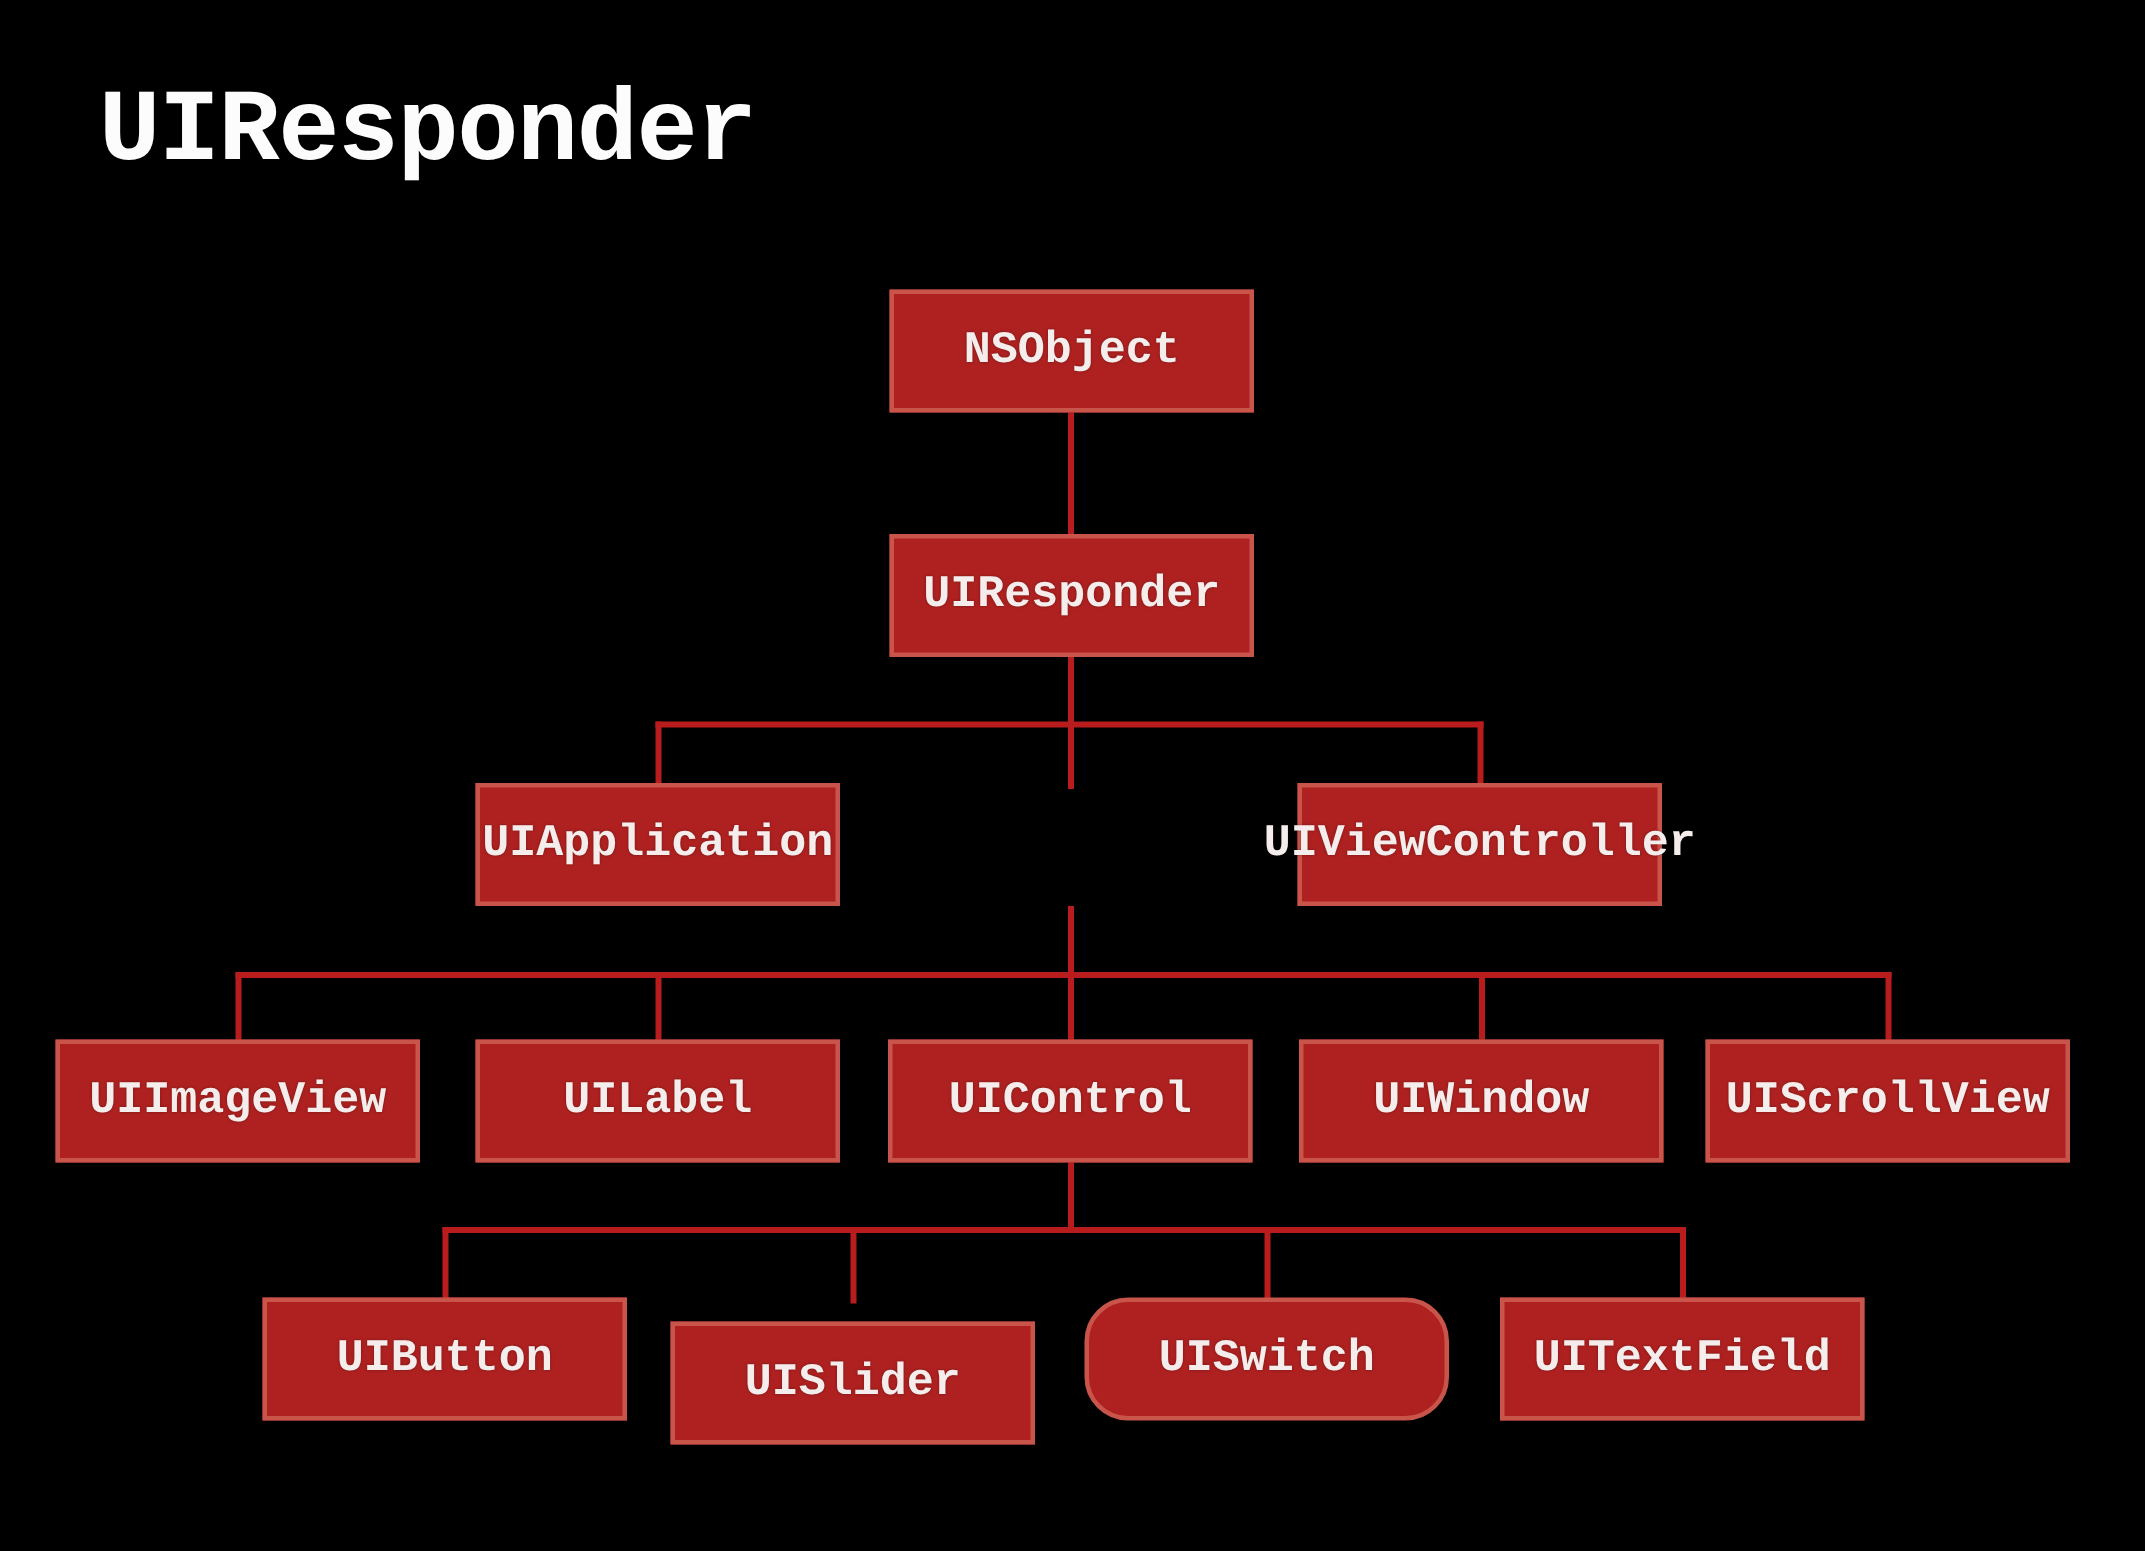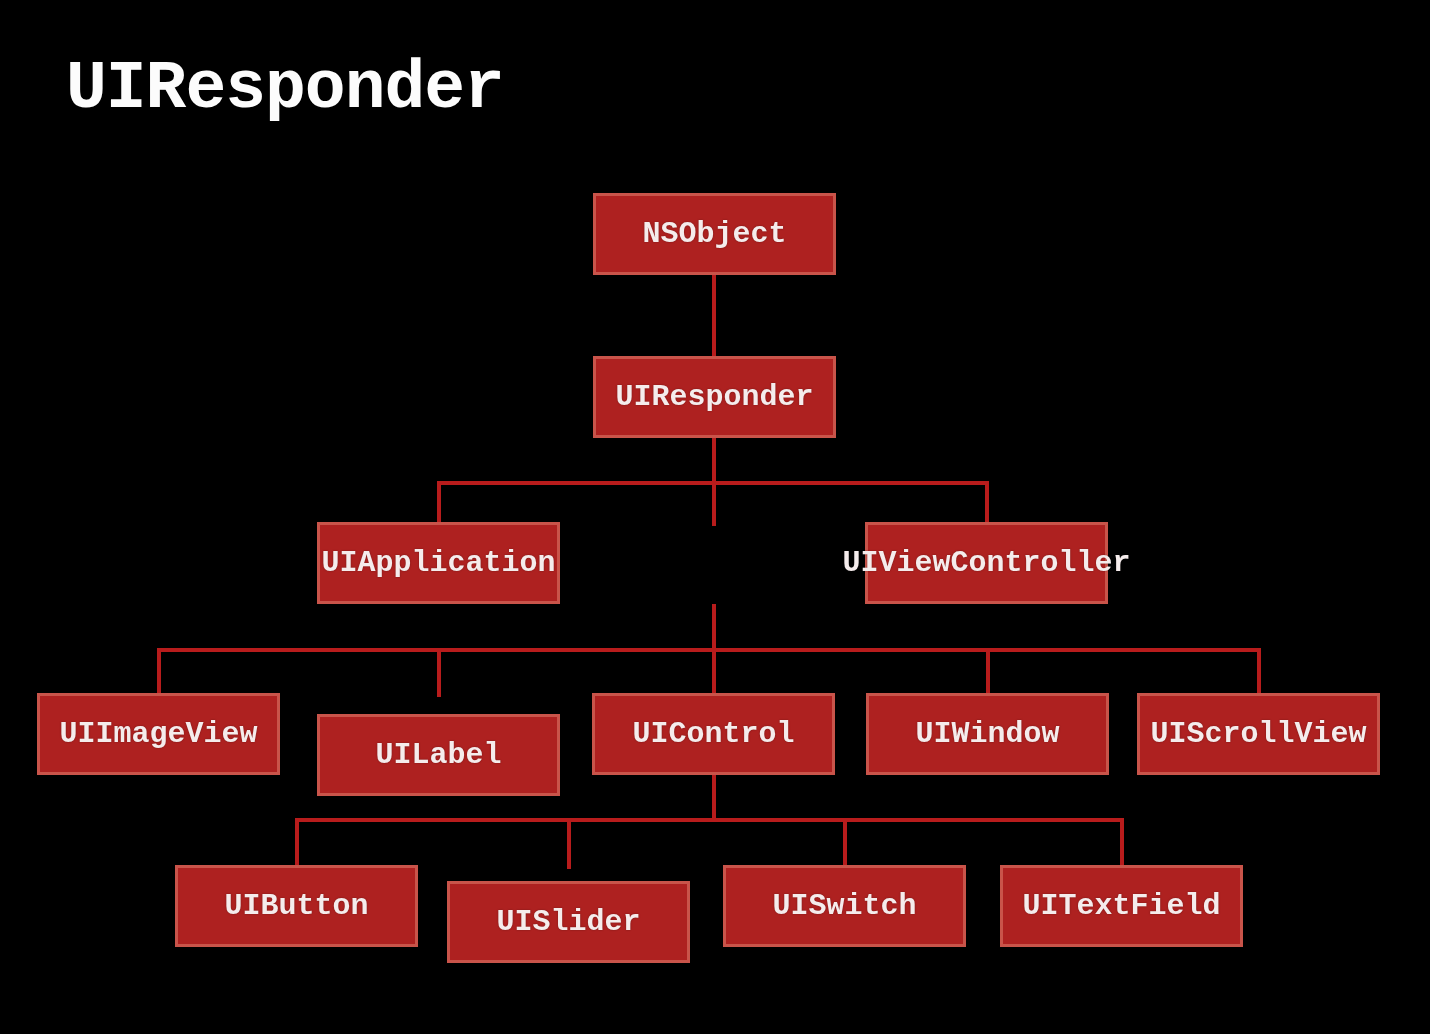--- a/index.html
+++ b/index.html
@@ -58,27 +58,27 @@
   .line.v { width: 4px; }
   .line.h { height: 4px; }
 
   
   #n-nsobject        { left: 593px; top: 193px; }
   #n-uiresponder     { left: 593px; top: 356px; }
   #n-uiapplication   { left: 317px; top: 522px; }
   #n-uiview          { left: 592px; top: 522px; }
   #n-uiviewcontroller{ left: 865px; top: 522px; }
   #n-uiimageview     { left: 37px;  top: 693px; }
-  #n-uilabel         { left: 317px; top: 693px; margin-top: 21px; }
+  #n-uilabel         { left: 317px; top: 693px; }
   #n-uicontrol       { left: 592px; top: 693px; }
   #n-uiwindow        { left: 866px; top: 693px; }
   #n-uiscrollview    { left: 1137px;top: 693px; }
   #n-uibutton        { left: 175px; top: 865px; }
   #n-uislider        { left: 447px; top: 865px; margin-top: 16px; }
-  #n-uiswitch        { left: 723px; top: 865px; }
+  #n-uiswitch        { left: 723px; top: 865px; border-radius: 29px; }
   #n-uitextfield     { left: 1000px;top: 865px; text-align: center; }
 </style>
 </head>
 <body>
 
 <div class="stage">
 
   <h1 class="slide-title">UIResponder</h1>
 
   <div class="line v" style="left:712px; top:275px; height:83px;"></div>

